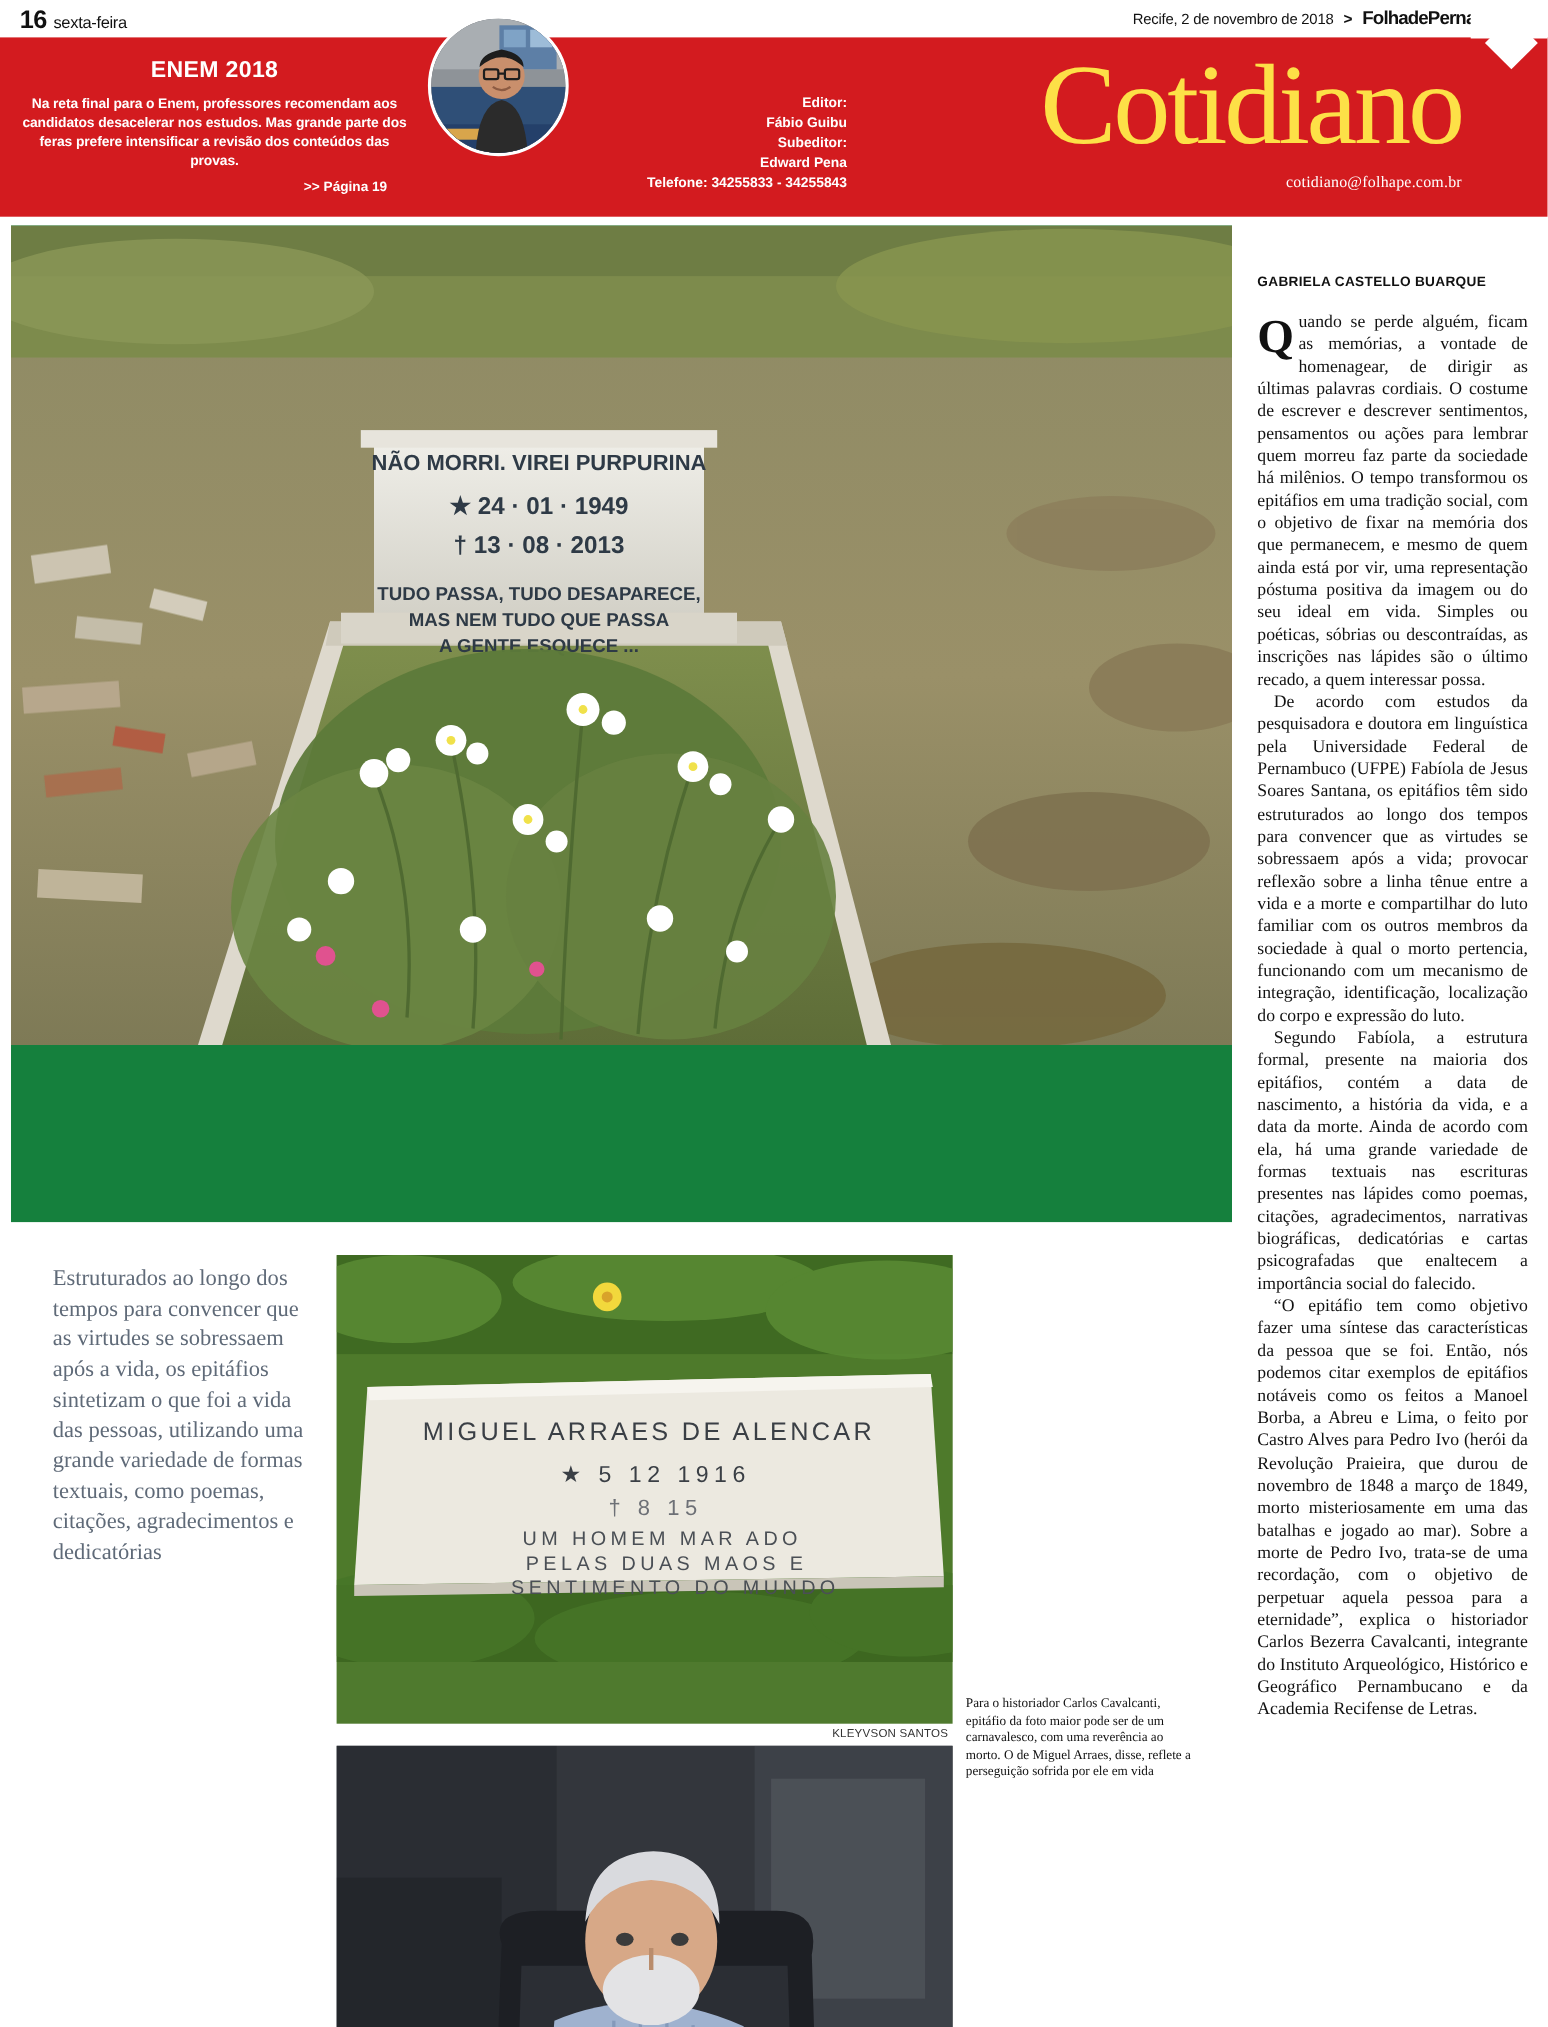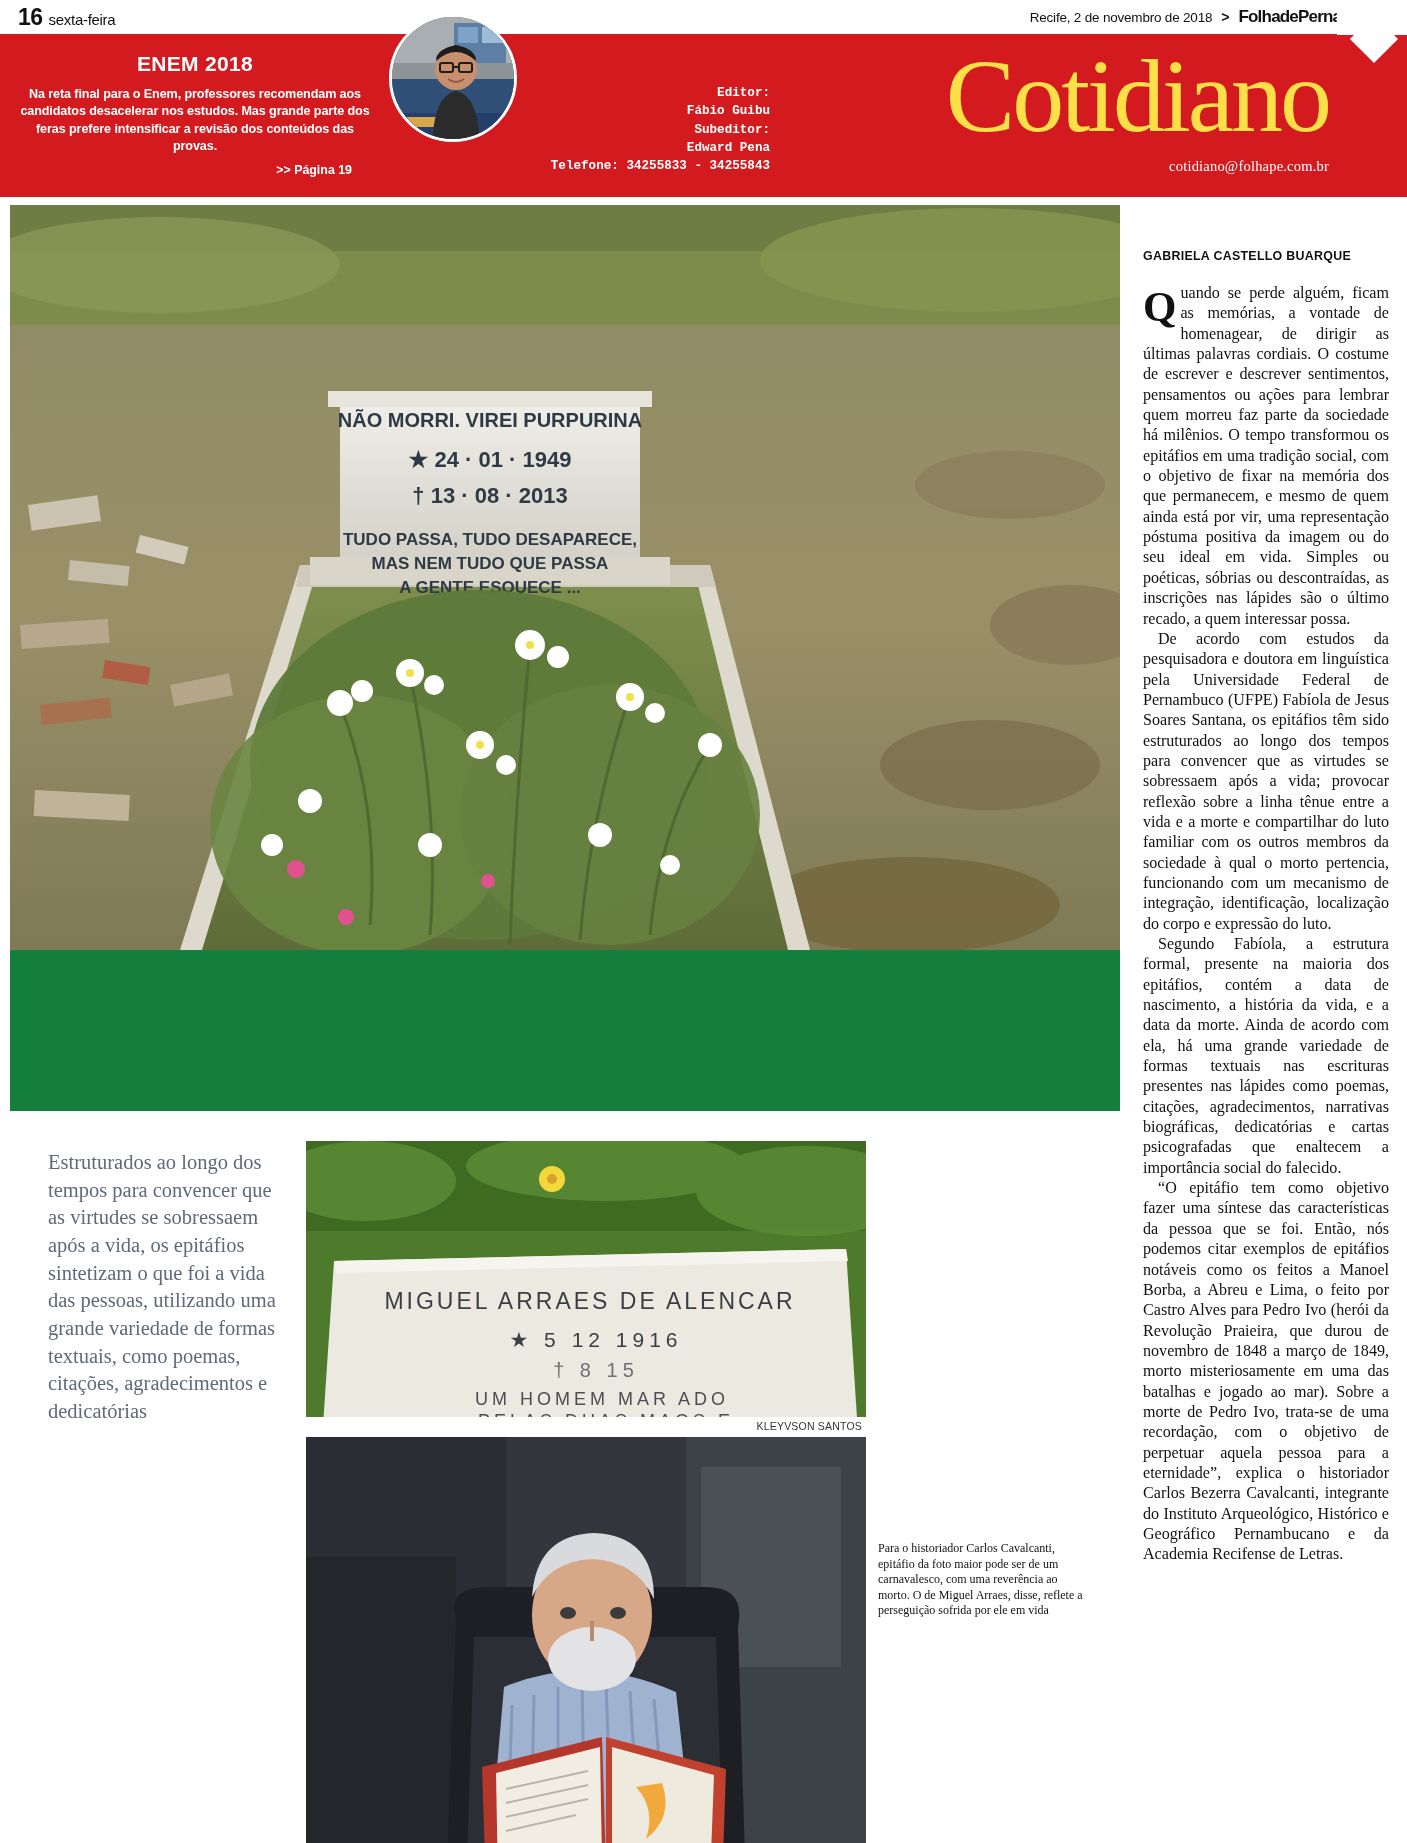--- a/index.html
+++ b/index.html
@@ -96,21 +96,21 @@
     overflow: hidden;
     border: 3px solid #fff;
     background: #6d6f74;
   }
   .portrait-svg { display: block; }
 
   .editor-block {
     margin-left: 155px;
     padding-top: 50px;
     text-align: right;
-    font-family: Liberation Mono, monospace;
+    font-family: Liberation Sans, sans-serif;
     font-size: 12.6px;
     line-height: 1.45;
     font-weight: bold;
     width: 225px;
   }
   .editor-block .lbl { font-weight: bold; }
   .editor-block .val { font-weight: bold; }
 
   .cotidiano-block {
     position: absolute;
@@ -196,21 +196,21 @@
     width: 262px;
     padding: 8px 14px 0 4px;
     font-family: "Liberation Serif", serif;
     font-size: 20.5px;
     line-height: 1.35;
     color: #5f6a78;
   }
   .photo-col { width: 560px; }
   .photo2 {
     width: 560px;
-    height: 276px;
+    height: 426px;
     background: #4f7a2e;
     position: relative;
     overflow: hidden;
   }
   .photo2-credit {
     font-family: "Liberation Sans", sans-serif;
     font-size: 10.5px;
     color: #333;
     text-align: right;
     padding: 3px 4px 5px 0;

